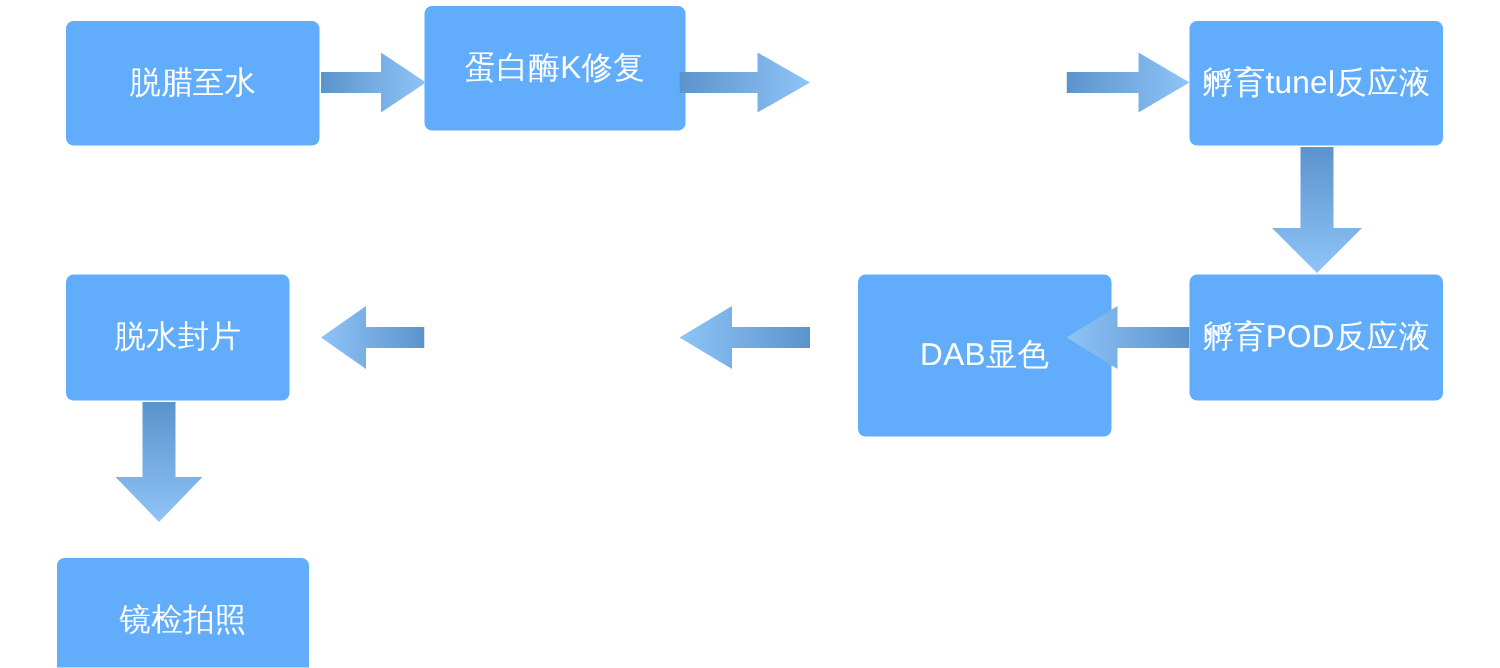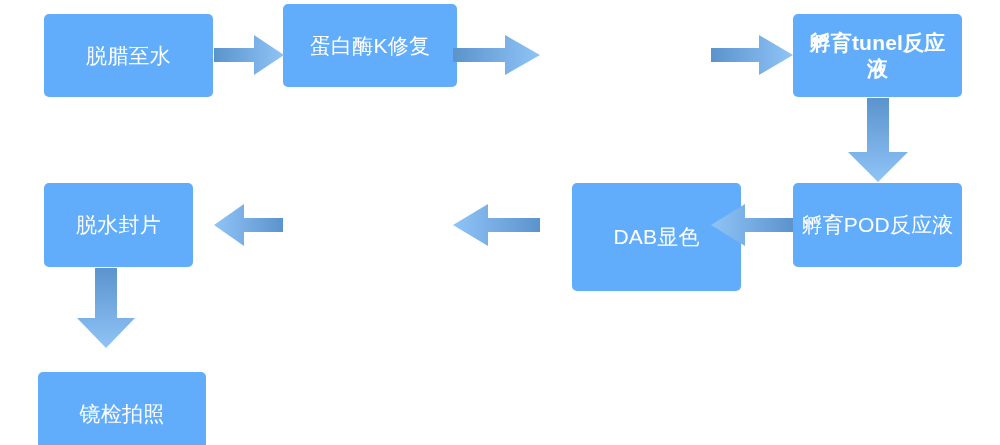--- a/index.html
+++ b/index.html
@@ -38,21 +38,21 @@
   }
   .node .label {
     display: block;
     width: 100%;
   }
 
   
   .n-dewax      { left: 44px;  top: 14px;  width: 169px; height: 83px; }
   .n-protk      { left: 283px; top: 4px;  width: 174px; height: 83px; }
   .n-permeab    { left: 540px; top: 14px;  width: 169px; height: 83px; }
-  .n-tunel      { left: 793px; top: 14px;  width: 169px; height: 83px; font-weight: bold; }
+  .n-tunel      { left: 793px; top: 14px;  width: 169px; height: 83px; }
 
   .n-pod        { left: 793px; top: 183px; width: 169px; height: 84px; }
   .n-dab        { left: 540px; top: 183px; width: 169px; height: 108px; margin-left: 32px; }
   .n-hematox    { left: 283px; top: 183px; width: 169px; height: 84px; }
   .n-mount      { left: 44px;  top: 183px; width: 149px; height: 84px; }
 
   .n-microscope { left: 38px;  top: 348px; width: 168px; height: 84px; margin-top: 24px; }
 
   
   .arrow {

